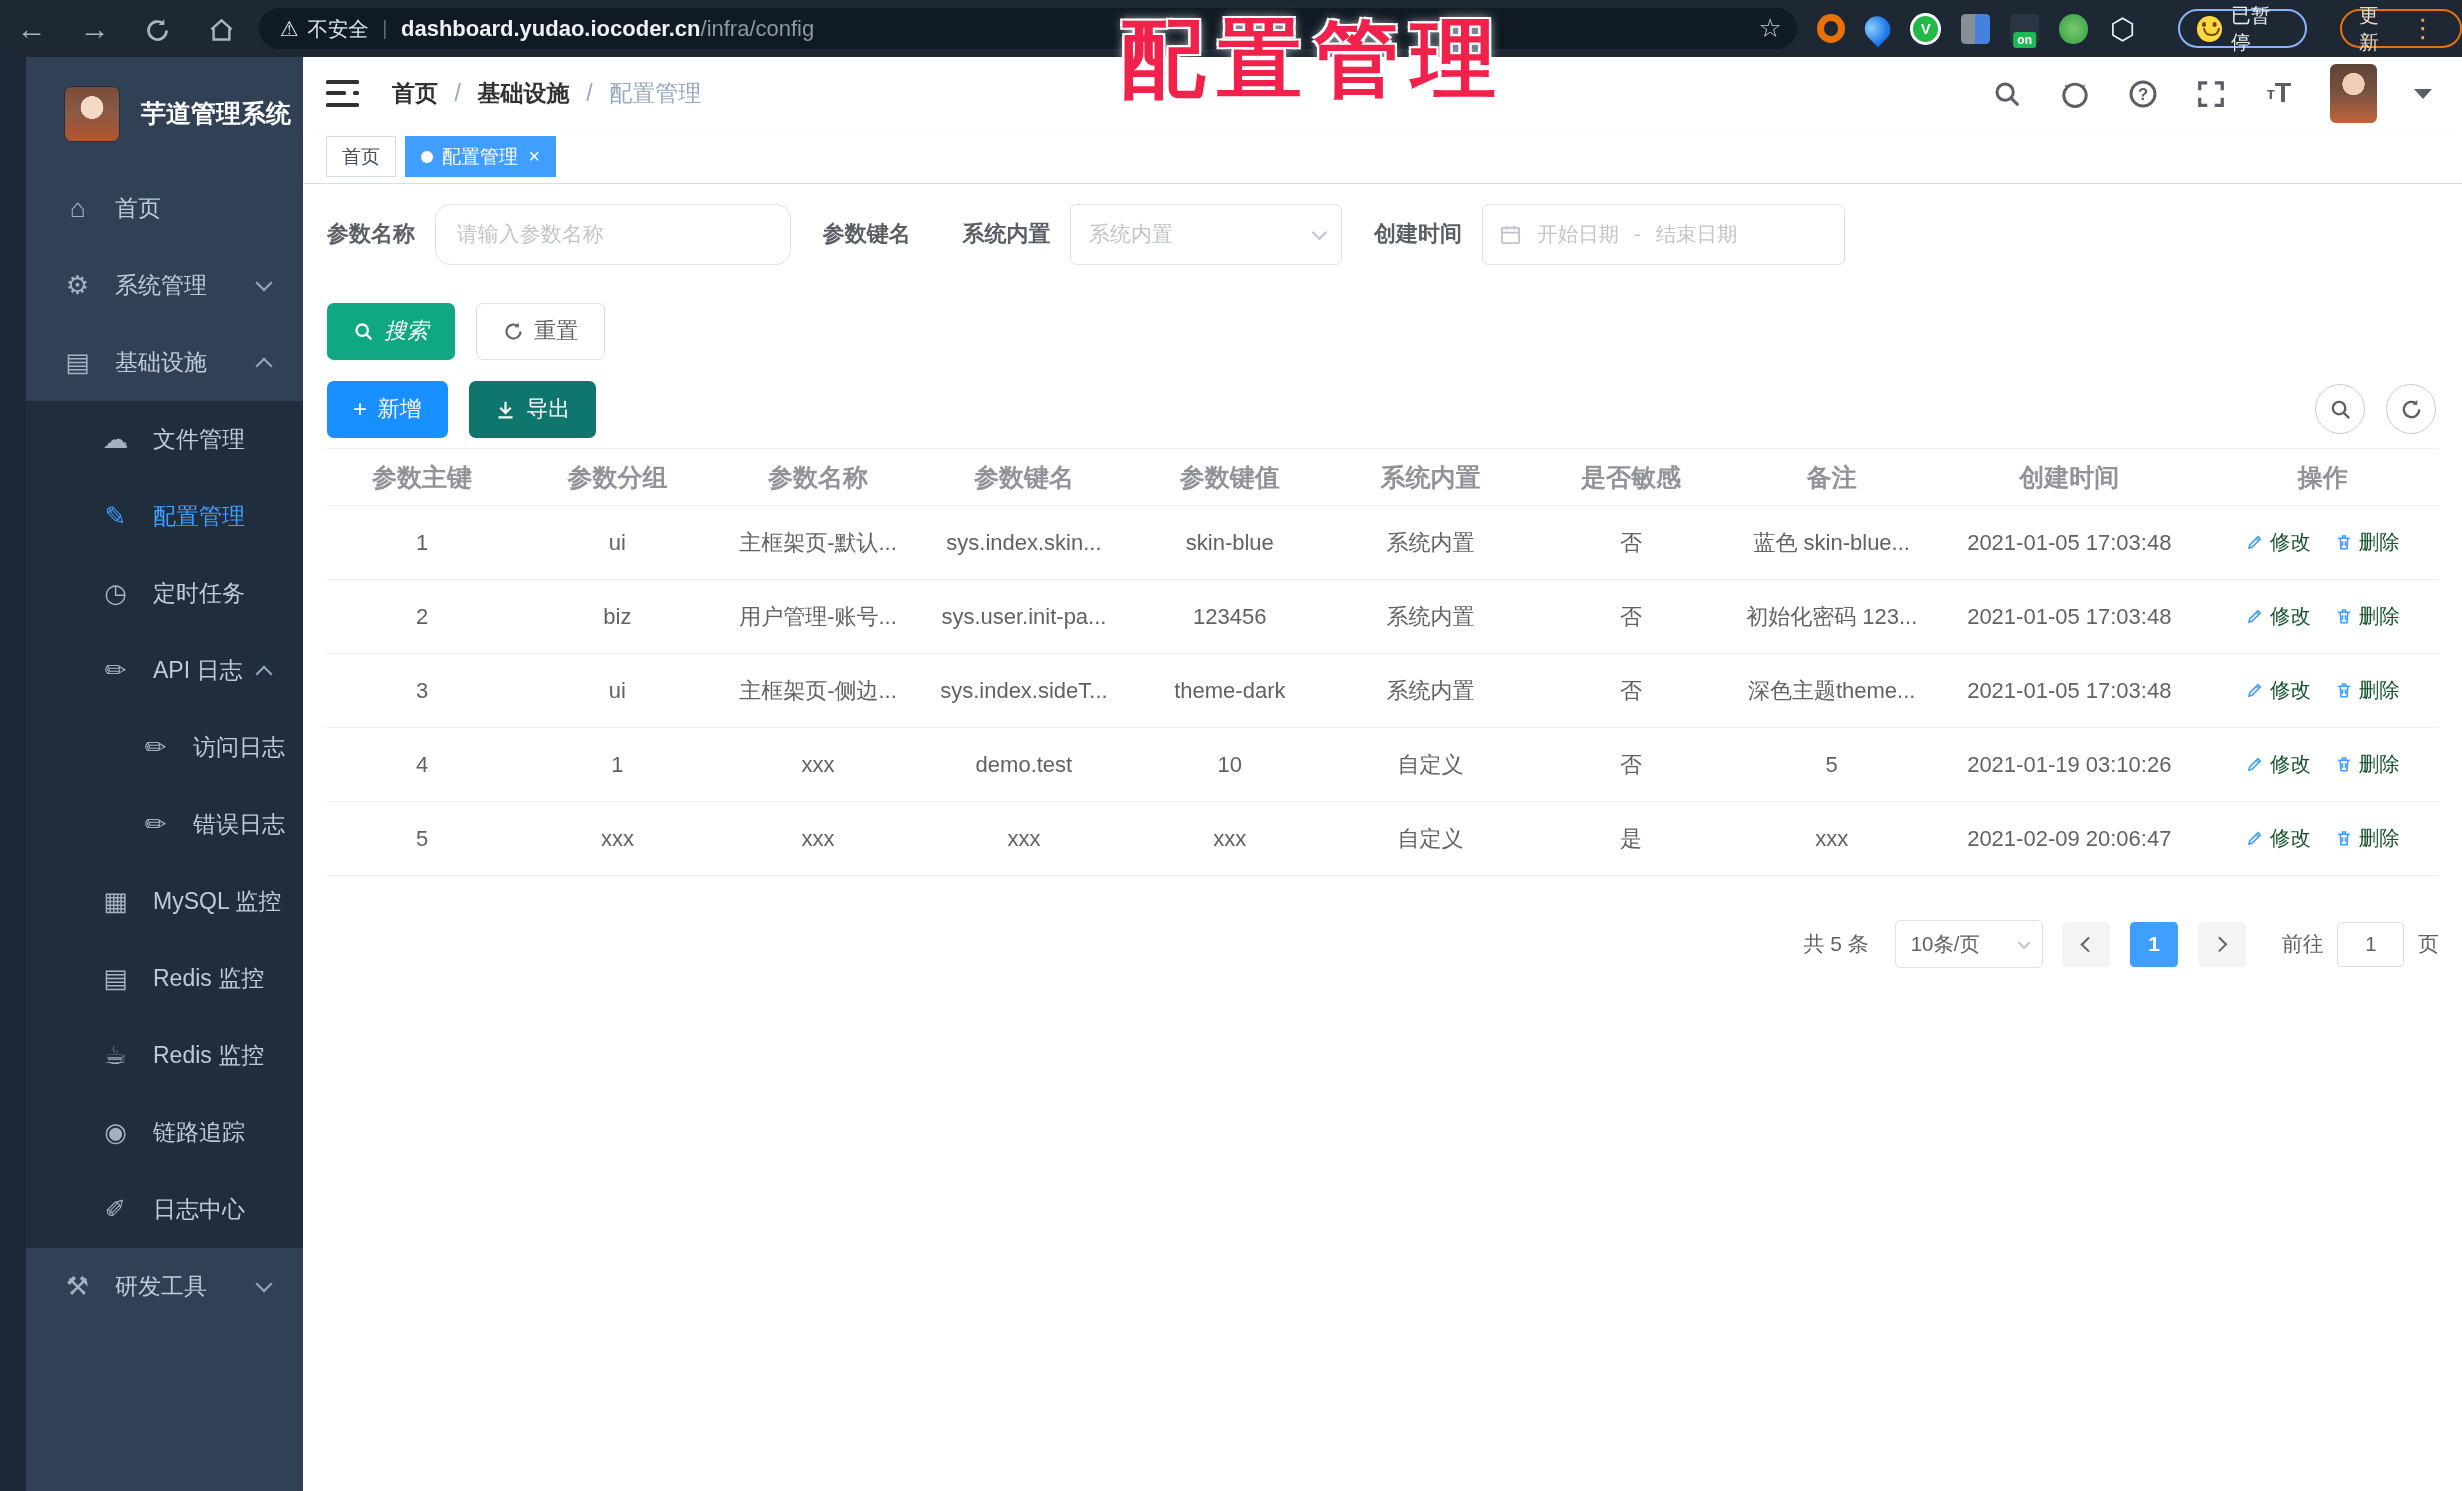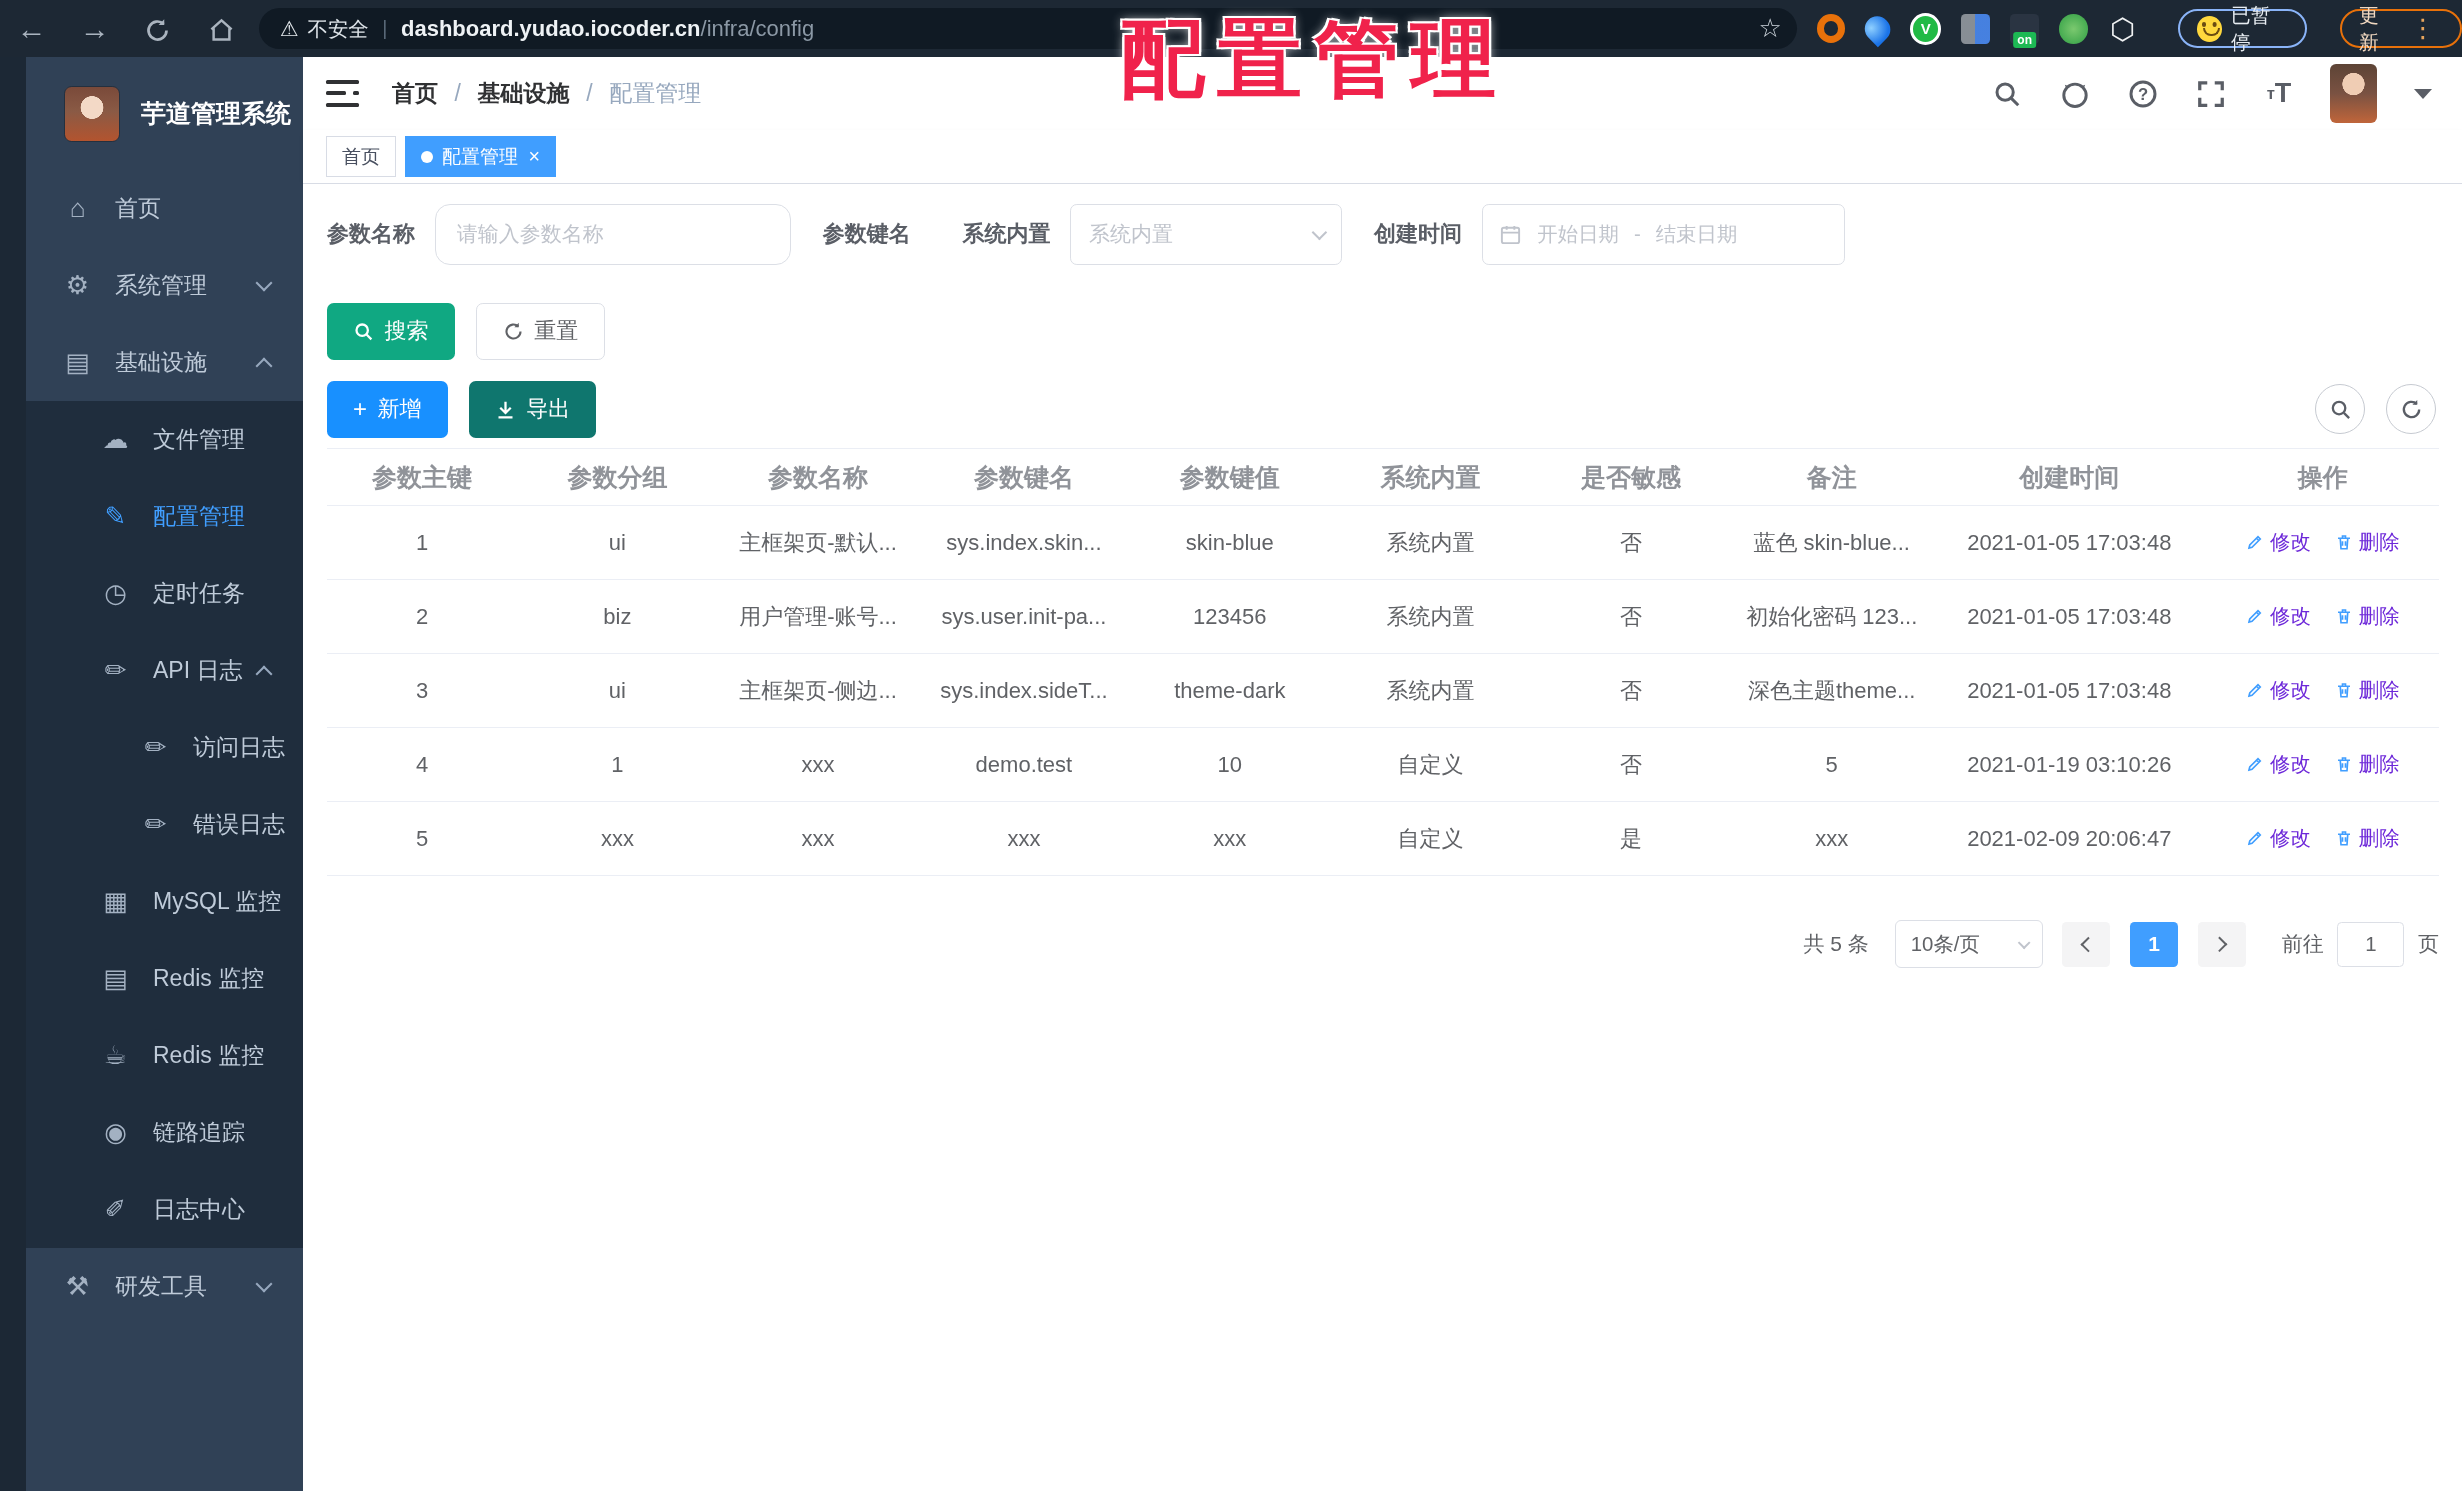--- a/index.html
+++ b/index.html
@@ -96,33 +96,33 @@
   .inp.w470 { width:356px; }
   .sel { width:272px; height:61px; border:1.5px solid #dcdfe6; border-radius:6.8px; display:flex; align-items:center; padding:0 18px; cursor:pointer; }
   .sel .ph { color:#c0c4cc; font-size:21px; }
   .sel .chev { margin-left:auto; width:10.6px; height:10.6px; border-right:2.3px solid #c0c4cc; border-bottom:2.3px solid #c0c4cc; transform:rotate(45deg) translateY(-3px); }
   .daterange { width:363px; height:61px; border:1.5px solid #dcdfe6; border-radius:6.8px; display:flex; align-items:center; padding:0 16.6px; gap:15px; cursor:pointer; }
   .daterange .ph { color:#c0c4cc; font-size:20.4px; }
   .daterange .sep { color:#c0c4cc; font-size:20.4px; }
 
   .btnrow { display:flex; align-items:center; margin-top:39px; gap:21px; }
   .btn { height:57px; border-radius:6.8px; border:none; display:inline-flex; align-items:center; justify-content:center; gap:10.6px; font-size:22px; padding:0 26px; cursor:pointer; font-family:inherit; }
-  .btn.search { background:#10a882; color:#fff; }
+  .btn.search { background:#10a882; color:#fff;font-style:italic; }
   .btn.reset { background:#fff; border:1.5px solid #dcdfe6; color:#606266; }
   .btn.add { background:#1890ff; color:#fff; }
   .btn.export { background:#0f766e; color:#fff; }
   .btn svg { display:block; }
   .circ-tools { margin-left:auto; display:flex; gap:21px; margin-right:3px; }
   .circ { width:50px; height:50px; border-radius:50%; border:1.5px solid #c6cad1; display:flex; align-items:center; justify-content:center; color:#5a5e66; cursor:pointer; background:#fff; }
 
   
   table.grid { width:100%; border-collapse:collapse; margin-top:10.6px; table-layout:fixed; }
   .grid th { font-size:25px; color:#909399; font-weight:700; height:57px; border-bottom:1.5px solid #ebeef5; border-top:1.5px solid #ebeef5; text-align:center; }
   .grid td { font-size:22px; color:#606266; height:74px; border-bottom:1.5px solid #ebeef5; text-align:center; overflow:hidden; white-space:nowrap; text-overflow:ellipsis; }
-  .oplink { color:#6d28d9; font-size:20.4px; cursor:pointer; display:inline-flex; align-items:center; gap:6px; margin:0 12px; }
+  .oplink { color:#14532d; font-size:20.4px; cursor:pointer; display:inline-flex; align-items:center; gap:6px; margin:0 12px; }
   .oplink svg { display:block; }
 
   
   .pager { display:flex; align-items:center; justify-content:flex-end; margin-top:44px; font-size:21px; color:#606266; }
   .pager .total { margin-right:26px; }
   .psel { width:148px; height:48px; border:1.5px solid #dcdfe6; border-radius:6px; display:flex; align-items:center; padding:0 15px; cursor:pointer; }
   .psel .val { color:#606266; font-size:20.4px; }
   .psel .chev { margin-left:auto; width:9px; height:9px; border-right:2.3px solid #c0c4cc; border-bottom:2.3px solid #c0c4cc; transform:rotate(45deg) translateY(-2.3px); }
   .pbtn { width:48px; height:45px; border-radius:4.5px; background:#f4f4f5; display:flex; align-items:center; justify-content:center; margin-left:19.7px; cursor:pointer; }
   .pbtn .chl { width:10.6px; height:10.6px; border-left:2.3px solid #606266; border-bottom:2.3px solid #606266; transform:rotate(45deg); margin-left:4.5px; }

